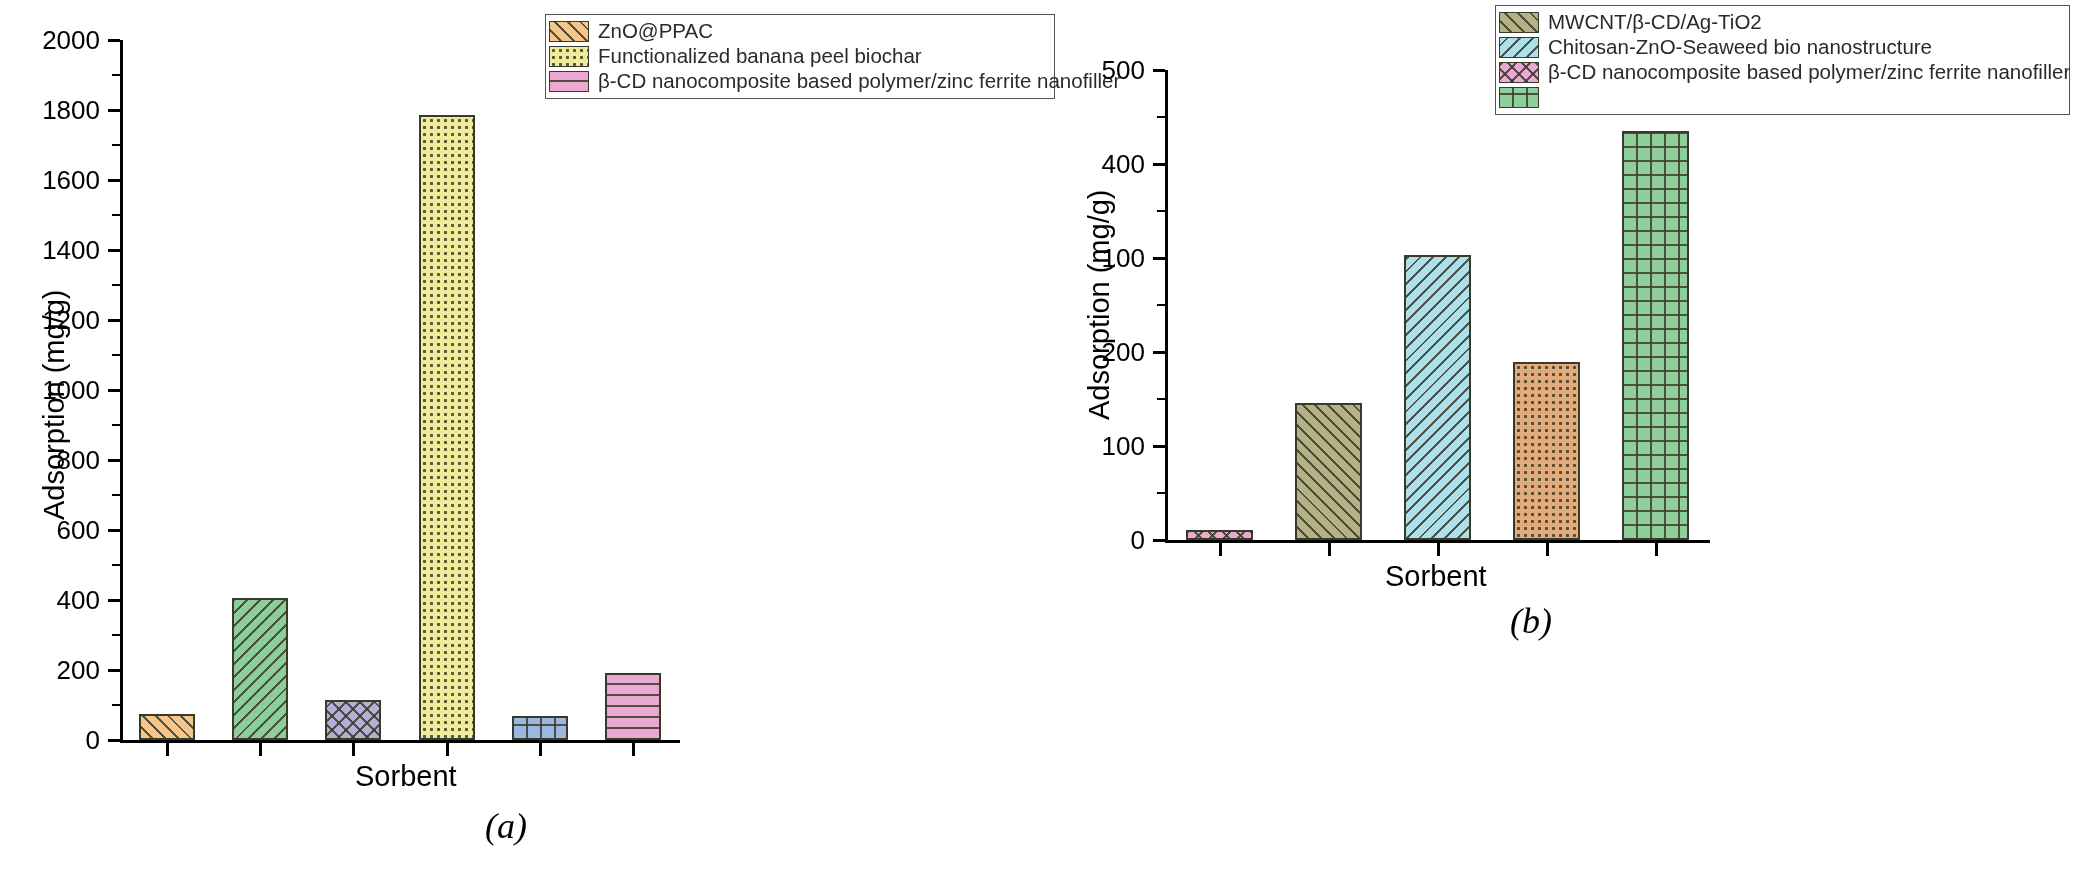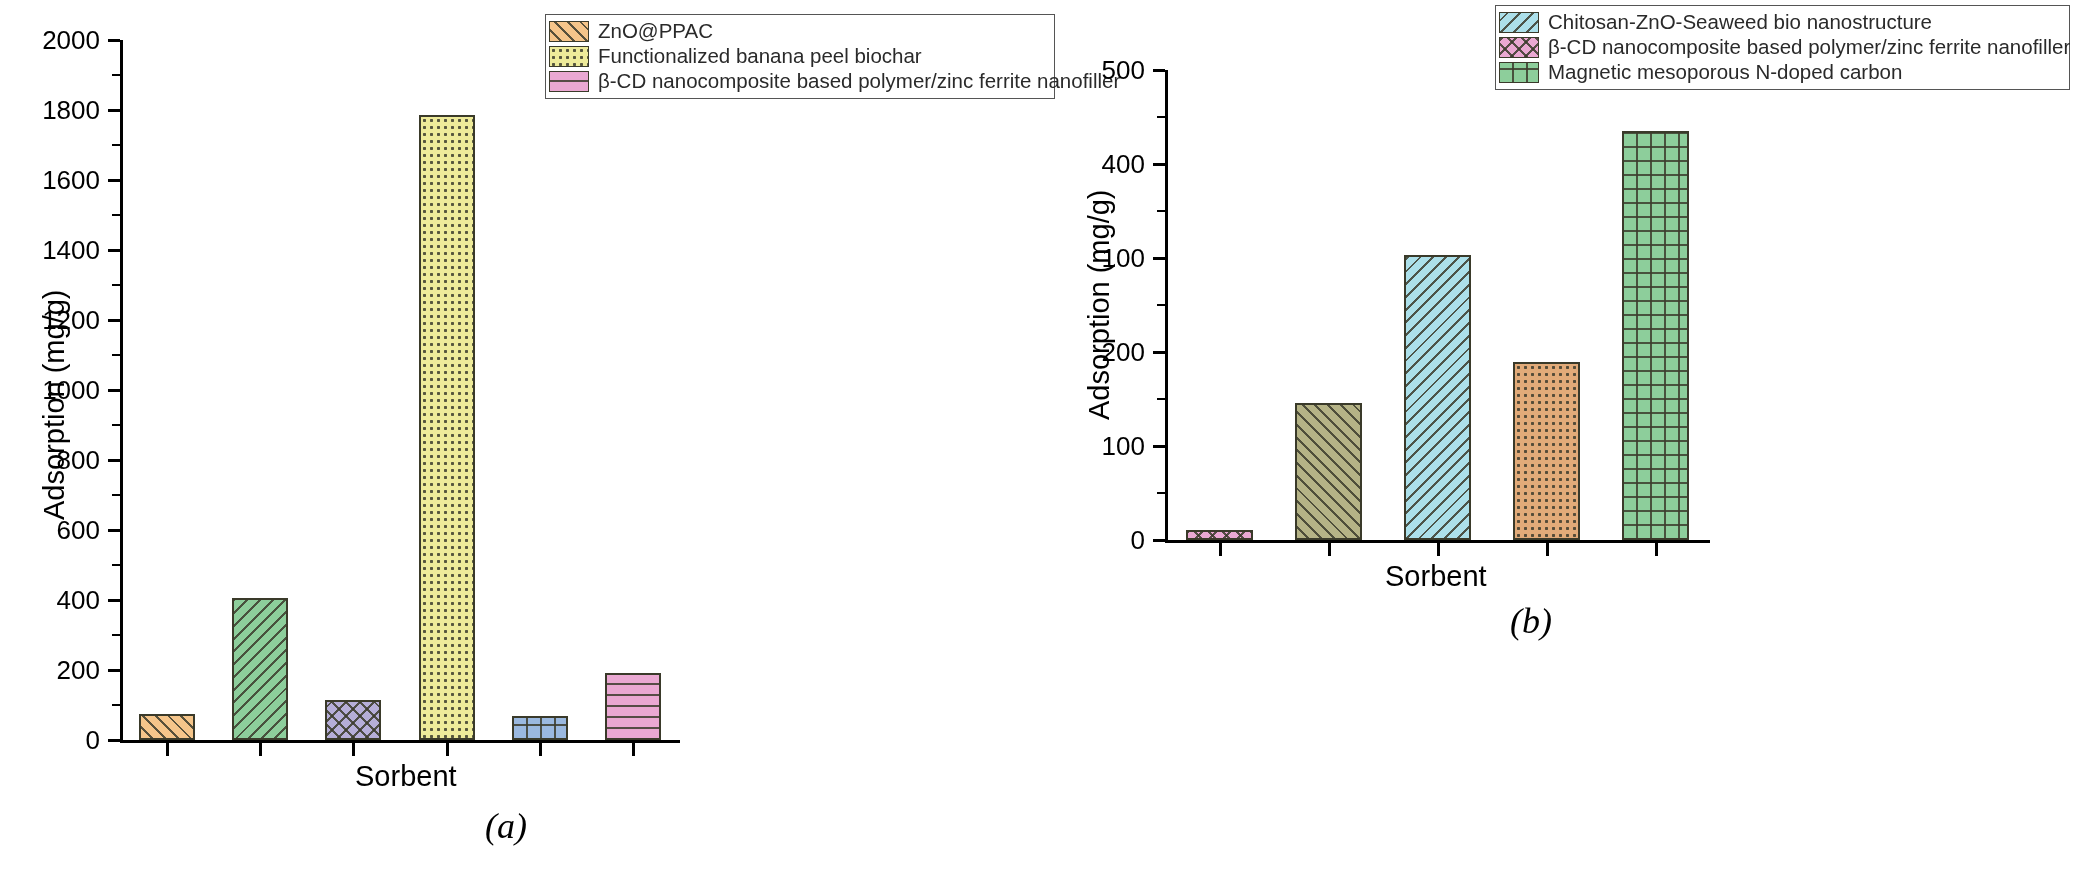--- a/index.html
+++ b/index.html
@@ -147,29 +147,32 @@
         <div class="bar" title="Magnetic mesoporous N-doped carbon: 435" style="left: 456.71px; width: 67.58px; height: 408.9px; background-color: rgb(141, 206, 155); background-image: repeating-linear-gradient(0deg, transparent 0px, transparent 12px, rgba(60, 60, 45, 0.85) 12px, rgba(60, 60, 45, 0.85) 14px), repeating-linear-gradient(90deg, transparent 0px, transparent 12px, rgba(60, 60, 45, 0.85) 12px, rgba(60, 60, 45, 0.85) 14px);"></div>
         <div class="xtick" style="left: 489.5px; top: 472px;"></div>
       </div>
 
     <div class="axis-title ytitle" id="ytitle-b" style="left:43px;top:420px;">Adsorption (mg/g)</div>
 
     <div class="axis-title" id="xtitle-b" style="left:345px;top:560px;">Sorbent</div>
 
     <div class="legend" id="legend-b" style="left:455px;top:5px;width:575px;">
         <div class="legend-row">
+          <span class="legend-swatch" style="background-color: rgb(181, 179, 134); background-image: repeating-linear-gradient(45deg, transparent 0px, transparent 7px, rgba(60, 60, 45, 0.85) 7px, rgba(60, 60, 45, 0.85) 9px);"></span>
+          <span class="legend-text">MWCNT/β-CD/Ag-TiO2</span>
+        </div>
+        <div class="legend-row">
           <span class="legend-swatch" style="background-color: rgb(172, 224, 234); background-image: repeating-linear-gradient(-45deg, transparent 0px, transparent 7px, rgba(60, 60, 45, 0.85) 7px, rgba(60, 60, 45, 0.85) 9px);"></span>
           <span class="legend-text">Chitosan-ZnO-Seaweed bio nanostructure</span>
         </div>
         <div class="legend-row">
           <span class="legend-swatch" style="background-color: rgb(234, 168, 210); background-image: repeating-linear-gradient(45deg, transparent 0px, transparent 8px, rgba(60, 60, 45, 0.85) 8px, rgba(60, 60, 45, 0.85) 10px), repeating-linear-gradient(-45deg, transparent 0px, transparent 8px, rgba(60, 60, 45, 0.85) 8px, rgba(60, 60, 45, 0.85) 10px);"></span>
           <span class="legend-text">β-CD nanocomposite based polymer/zinc ferrite nanofiller</span>
         </div>
         <div class="legend-row">
           <span class="legend-swatch" style="background-color: rgb(141, 206, 155); background-image: repeating-linear-gradient(0deg, transparent 0px, transparent 12px, rgba(60, 60, 45, 0.85) 12px, rgba(60, 60, 45, 0.85) 14px), repeating-linear-gradient(90deg, transparent 0px, transparent 12px, rgba(60, 60, 45, 0.85) 12px, rgba(60, 60, 45, 0.85) 14px);"></span>
-          <span class="legend-text">Magnetic mesoporous N-doped carbon</span>
         </div>
       </div>
 
     <div class="panel-caption" style="left:470px;top:600px;">(b)</div>
   </div>
 
 </div>
 
 </body></html>

